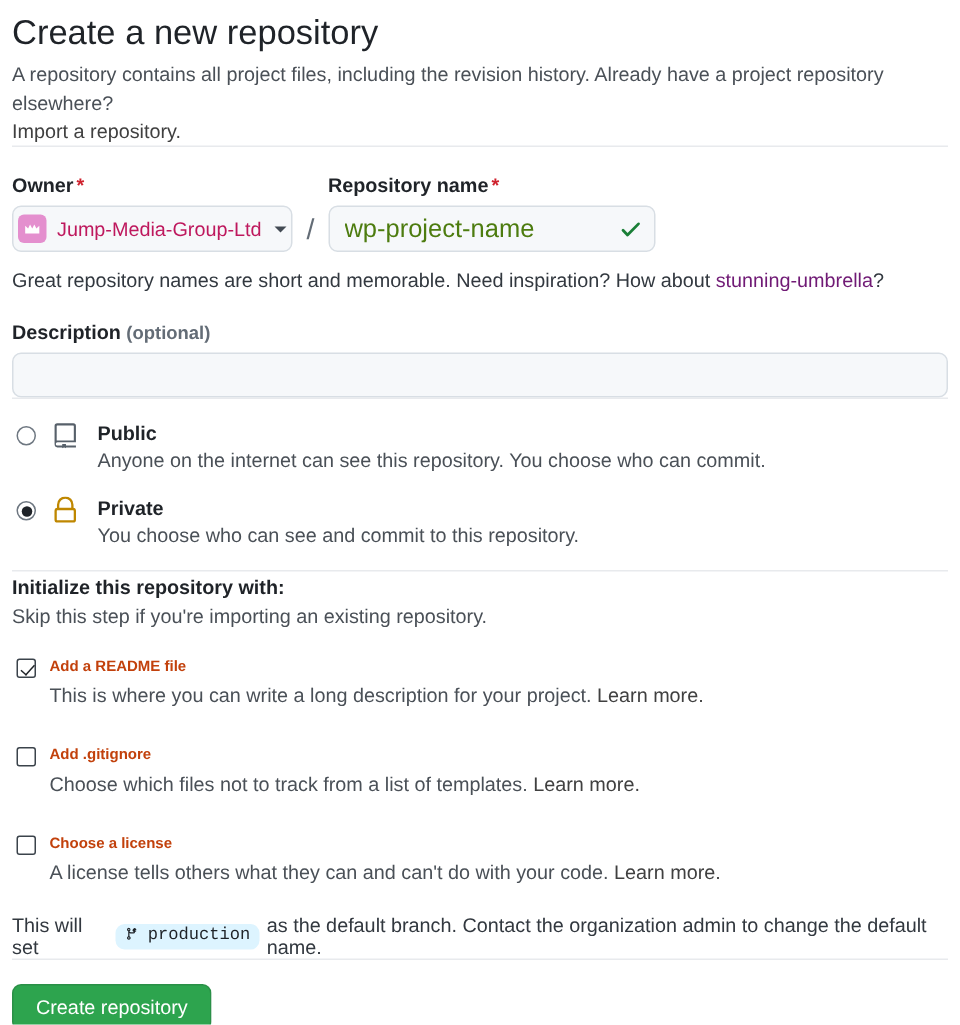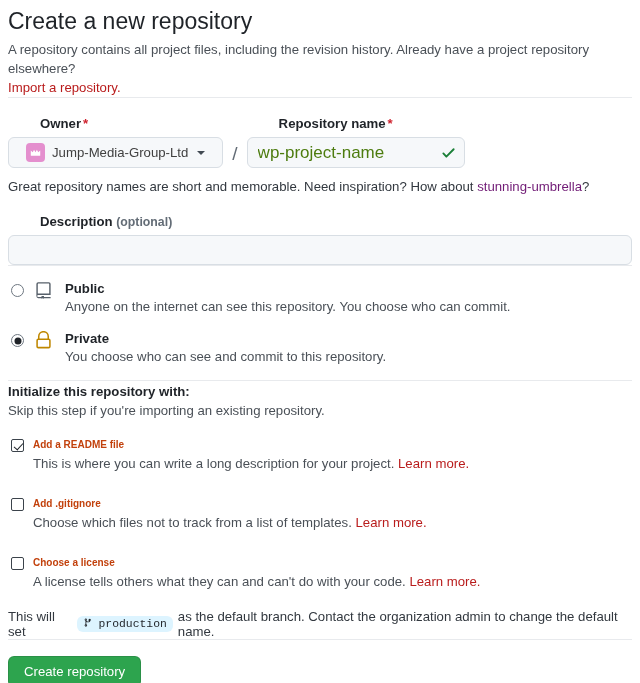--- a/index.html
+++ b/index.html
@@ -20,53 +20,52 @@
     line-height: 30px;
     margin: 6px 0 4px 0;
     color: #1f2328;
   }
   .subtitle {
     font-size: 13.2px;
     line-height: 19px;
     color: #4a5057;
     margin: 0;
   }
-  .link { color: #b91c1c; text-decoration: none; }
+  .link { color: #404040; text-decoration: none; }
   .link-green { color: #701a75; text-decoration: none; }
 
   hr.div {
     border: 0;
     border-top: 1px solid #e8eaed;
     margin: 0;
   }
   .hr1 { margin-top: 13px; }
 
   
   .fields-row { display: flex; align-items: flex-end; margin-top: 18px; }
   .field-label {
     font-size: 13.2px;
     font-weight: bold;
     color: #1f2328;
     margin-bottom: 6px;
     display: block;
-    margin-left: 32px;
   }
   .req { color: #cf222e; font-weight: bold; margin-left: 2px; }
 
   .owner-select {
     display: inline-flex;
     align-items: center;
     gap: 7px;
     height: 31px;
-    padding: 0 17px;
+    padding: 0 3px;
     border: 1px solid #d8dee4;
     border-radius: 6px;
     background: #f6f8fa;
     font-size: 13.2px;
-    color: #404040;
+    color: #be185d;
     cursor: pointer;
     white-space: nowrap;
   }
   .avatar {
     width: 19px; height: 19px;
     border-radius: 4px;
     background: #e48fce;
     display: inline-flex;
     align-items: center;
     justify-content: center;

